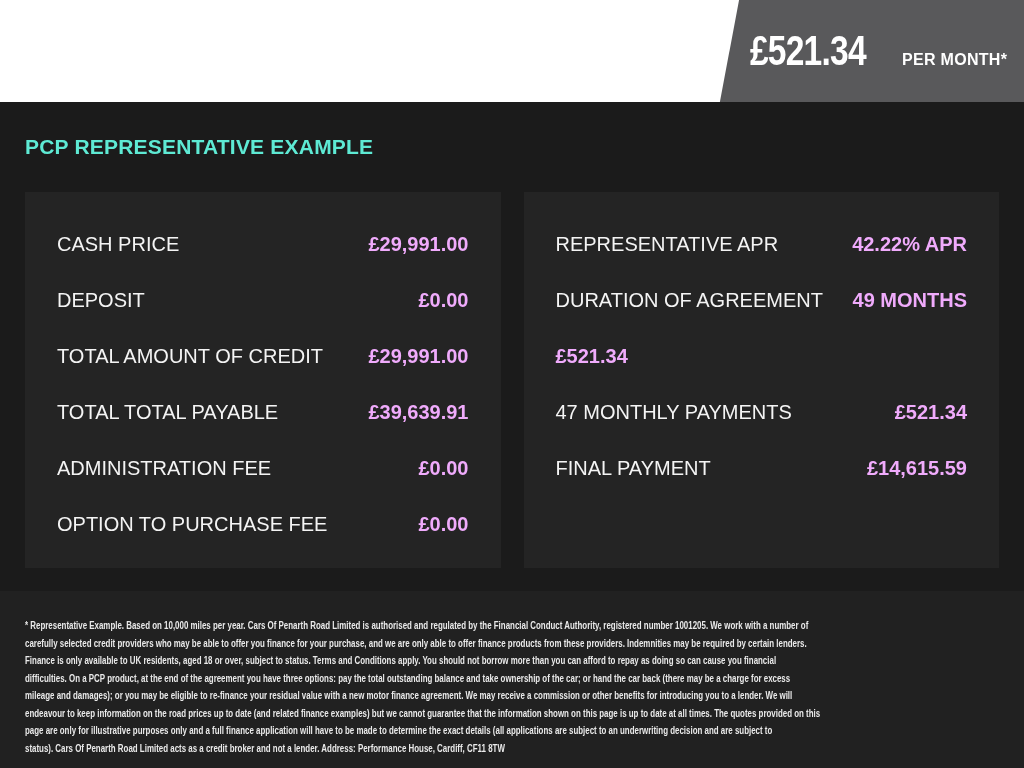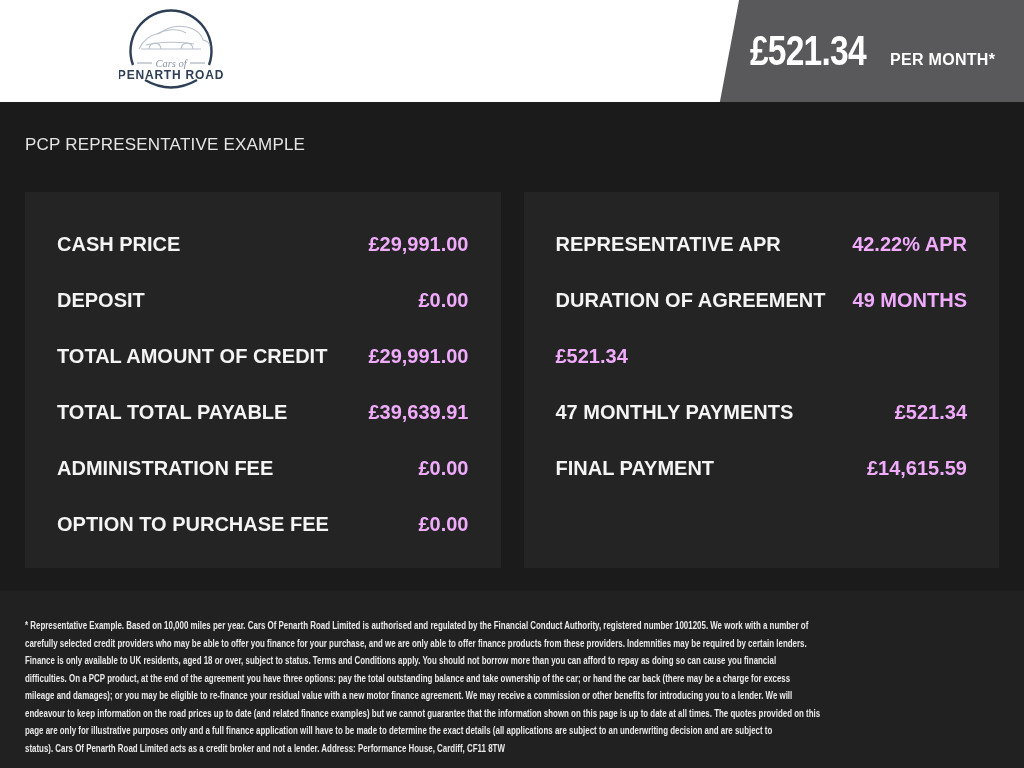--- a/index.html
+++ b/index.html
@@ -43,32 +43,32 @@
     font-size: 43px;
     font-weight: 700;
     white-space: nowrap;
     transform: scaleX(0.78);
     transform-origin: 0 70%;
     letter-spacing: -1px;
   }
   .price-period {
     font-size: 16px;
     font-weight: 700;
-    margin-left: 8px;
+    margin-left: 20px;
     letter-spacing: 0.3px;
     white-space: nowrap;
   }
 
   
   .page-title {
     position: absolute;
     left: 25px; top: 135px;
-    color: #e5e5e5;
-    font-size: 17px;
-    font-weight: 400;
+    color: #5eead4;
+    font-size: 21px;
+    font-weight: 700;
     letter-spacing: 0.2px;
     white-space: nowrap;
   }
   .panels {
     position: absolute;
     left: 25px; top: 192px;
     width: 974px; height: 376px;
     display: flex;
     gap: 23px;
   }
@@ -79,21 +79,21 @@
   }
   .finance-row {
     height: 56px;
     display: flex;
     justify-content: space-between;
     align-items: center;
   }
   .finance-label {
     color: #f4f4f4;
     font-size: 20px;
-    font-weight: 700;
+    font-weight: 400;
     white-space: nowrap;
   }
   .finance-value {
     color: #f0abfc;
     font-size: 20px;
     font-weight: 700;
     white-space: nowrap;
     text-align: right;
   }
 
@@ -118,44 +118,20 @@
     line-height: 17.5px;
     white-space: nowrap;
   }
 </style>
 </head>
 <body>
 
 <div class="page">
 
   <header class="topbar">
-    <div class="logo">
-      <svg width="104" height="94" viewBox="0 0 104 94">
-
-        <path d="M14,60 A40.5,40.5 0 1 1 90,60" fill="none" stroke="#2d3e55" stroke-width="2.4"></path>
-
-        <path d="M26,75 Q52,90 78,75" fill="none" stroke="#2d3e55" stroke-width="2.4"></path>
-
-        <g stroke="#b9c0ca" stroke-width="1.1" fill="none">
-          <path d="M20,44 c4,-9 11,-14 21,-16 c9,-7 23,-9 33,-4 c6,3 9,7 10,11 c5,1 7,3 7,7"></path>
-          <path d="M38,29 c9,-5 21,-6 29,-1"></path>
-          <path d="M27,40 c12,-3 33,-4 48,-1"></path>
-          <path d="M22,44 l60,0"></path>
-          <path d="M30,44 a6,6 0 0 1 12,0"></path>
-          <path d="M62,44 a6,6 0 0 1 12,0"></path>
-        </g>
-
-        <g stroke="#9aa2b0" stroke-width="1">
-          <line x1="18" y1="58" x2="33" y2="58"></line>
-          <line x1="71" y1="58" x2="86" y2="58"></line>
-        </g>
-        <text x="52" y="62" text-anchor="middle" font-size="10.5" font-style="italic" fill="#8a93a5" font-family="Liberation Serif, serif">Cars of</text>
-        <text x="52" y="74" text-anchor="middle" font-size="12" font-weight="600" letter-spacing="0.8" fill="#2d3e55" font-family="Liberation Sans, sans-serif">PENARTH ROAD</text>
-      </svg>
-    </div>
 
     <div class="price-banner">
       <span class="price-amount">£521.34</span>
       <span class="price-period">PER MONTH*</span>
     </div>
   </header>
 
   <h1 class="page-title">PCP REPRESENTATIVE EXAMPLE</h1>
 
   <section class="panels">

